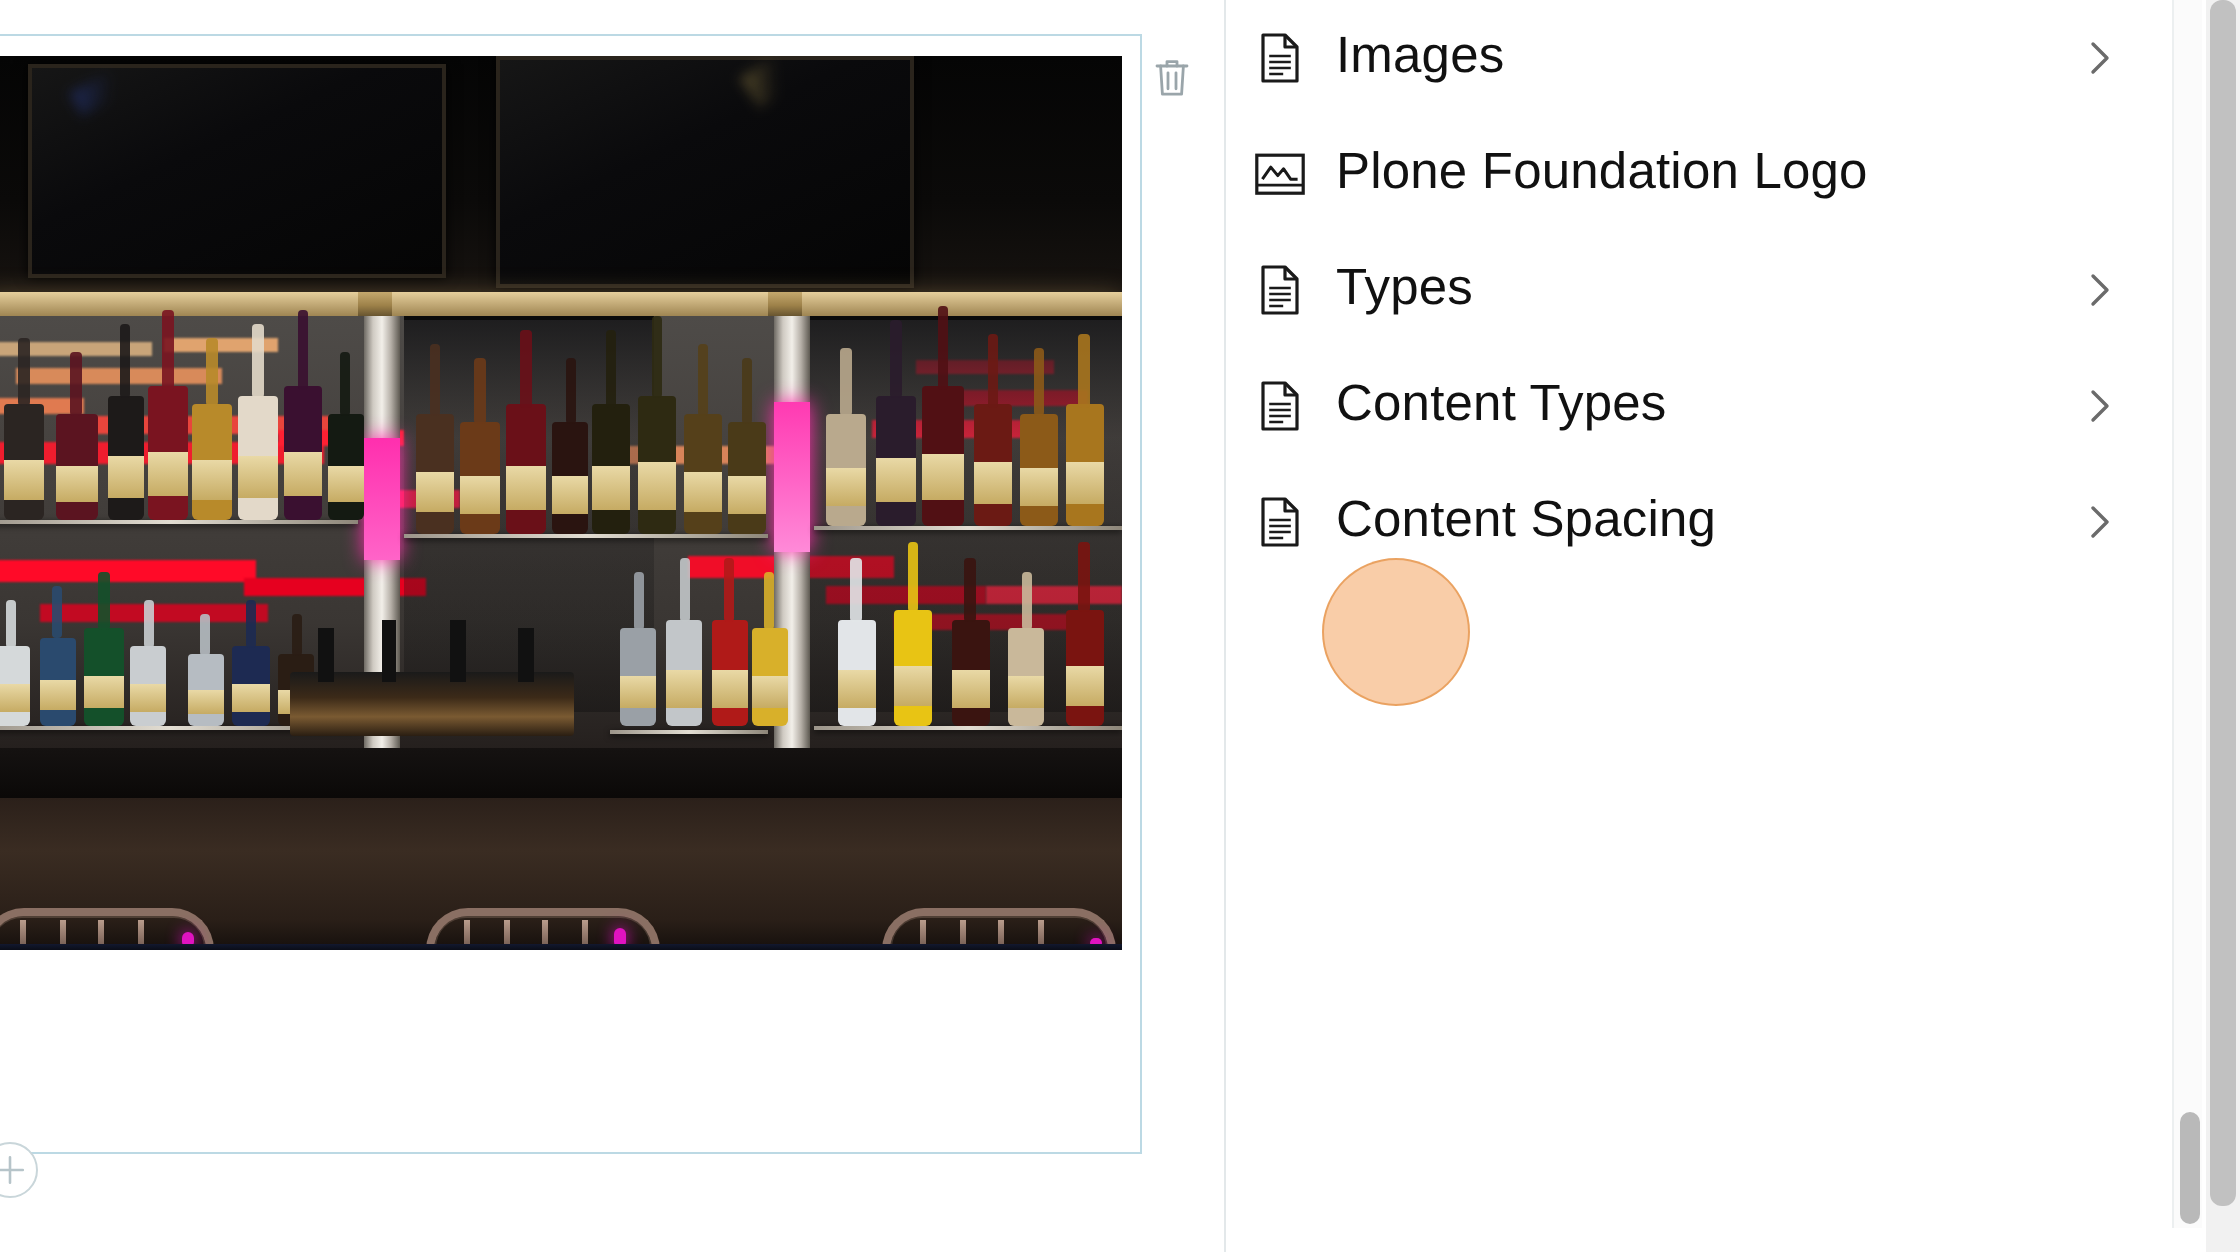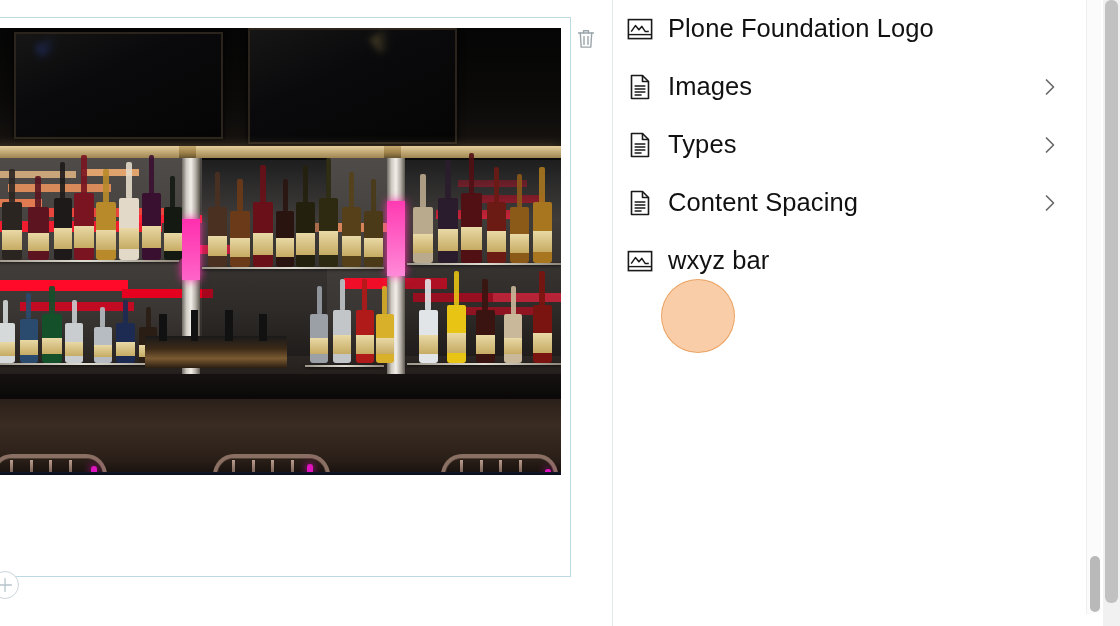--- a/index.html
+++ b/index.html
@@ -542,20 +542,36 @@
     </span>
   </div>
 </div>
 
 <div id="sidebar">
   <ul class="nav-list">
 
     <li class="nav-item">
       <span class="nav-icon">
         <svg width="30" height="30" viewBox="0 0 30 30" fill="none" stroke="#1a1a1a" stroke-width="1.6">
+          <path d="M6.5 3.5h11l6 6v17h-17z" stroke-linejoin="round"></path>
+          <path d="M17.5 3.5v6h6" stroke-linejoin="round"></path>
+          <path d="M9.6 14h10.8M9.6 17h10.8M9.6 20h10.8M9.6 23h7" stroke-width="1.3"></path>
+        </svg>
+      </span>
+      <span class="nav-label">Images</span>
+      <span class="nav-chevron">
+        <svg width="14" height="20" viewBox="0 0 14 20" fill="none" stroke="#6b6b6b" stroke-width="1.7" stroke-linecap="round" stroke-linejoin="round">
+            <path d="M3.5 3l7 7-7 7"></path>
+          </svg>
+      </span>
+    </li>
+
+    <li class="nav-item">
+      <span class="nav-icon">
+        <svg width="30" height="30" viewBox="0 0 30 30" fill="none" stroke="#1a1a1a" stroke-width="1.6">
           <rect x="3.4" y="5.6" width="23.2" height="19" stroke="#1a1a1a"></rect>
           <path d="M3.4 20.6h23.2" stroke="#1a1a1a" stroke-width="1.4"></path>
           <path d="M6.2 17.6l4.2-6 3.5 4.2 2.9-3.4 3.5 5.2h3.5" stroke="#1a1a1a" stroke-width="1.5" stroke-linejoin="round"></path>
         </svg>
       </span>
       <span class="nav-label">Plone Foundation Logo</span>
       <span class="nav-chevron hidden">
         <svg width="14" height="20" viewBox="0 0 14 20" fill="none" stroke="#6b6b6b" stroke-width="1.7" stroke-linecap="round" stroke-linejoin="round">
             <path d="M3.5 3l7 7-7 7"></path>
           </svg>
@@ -563,76 +579,60 @@
     </li>
 
     <li class="nav-item">
       <span class="nav-icon">
         <svg width="30" height="30" viewBox="0 0 30 30" fill="none" stroke="#1a1a1a" stroke-width="1.6">
           <path d="M6.5 3.5h11l6 6v17h-17z" stroke-linejoin="round"></path>
           <path d="M17.5 3.5v6h6" stroke-linejoin="round"></path>
           <path d="M9.6 14h10.8M9.6 17h10.8M9.6 20h10.8M9.6 23h7" stroke-width="1.3"></path>
         </svg>
       </span>
-      <span class="nav-label">Images</span>
+      <span class="nav-label">Types</span>
       <span class="nav-chevron">
         <svg width="14" height="20" viewBox="0 0 14 20" fill="none" stroke="#6b6b6b" stroke-width="1.7" stroke-linecap="round" stroke-linejoin="round">
             <path d="M3.5 3l7 7-7 7"></path>
           </svg>
       </span>
     </li>
 
     <li class="nav-item">
       <span class="nav-icon">
         <svg width="30" height="30" viewBox="0 0 30 30" fill="none" stroke="#1a1a1a" stroke-width="1.6">
           <path d="M6.5 3.5h11l6 6v17h-17z" stroke-linejoin="round"></path>
           <path d="M17.5 3.5v6h6" stroke-linejoin="round"></path>
           <path d="M9.6 14h10.8M9.6 17h10.8M9.6 20h10.8M9.6 23h7" stroke-width="1.3"></path>
         </svg>
       </span>
-      <span class="nav-label">Types</span>
+      <span class="nav-label">Content Types</span>
       <span class="nav-chevron">
         <svg width="14" height="20" viewBox="0 0 14 20" fill="none" stroke="#6b6b6b" stroke-width="1.7" stroke-linecap="round" stroke-linejoin="round">
             <path d="M3.5 3l7 7-7 7"></path>
           </svg>
       </span>
     </li>
-
 
     <li class="nav-item">
       <span class="nav-icon">
         <svg width="30" height="30" viewBox="0 0 30 30" fill="none" stroke="#1a1a1a" stroke-width="1.6">
           <path d="M6.5 3.5h11l6 6v17h-17z" stroke-linejoin="round"></path>
           <path d="M17.5 3.5v6h6" stroke-linejoin="round"></path>
           <path d="M9.6 14h10.8M9.6 17h10.8M9.6 20h10.8M9.6 23h7" stroke-width="1.3"></path>
         </svg>
       </span>
       <span class="nav-label">Content Spacing</span>
       <span class="nav-chevron">
         <svg width="14" height="20" viewBox="0 0 14 20" fill="none" stroke="#6b6b6b" stroke-width="1.7" stroke-linecap="round" stroke-linejoin="round">
             <path d="M3.5 3l7 7-7 7"></path>
           </svg>
       </span>
     </li>
 
-    <li class="nav-item">
-      <span class="nav-icon">
-        <svg width="30" height="30" viewBox="0 0 30 30" fill="none" stroke="#1a1a1a" stroke-width="1.6">
-          <rect x="3.4" y="5.6" width="23.2" height="19" stroke="#1a1a1a"></rect>
-          <path d="M3.4 20.6h23.2" stroke="#1a1a1a" stroke-width="1.4"></path>
-          <path d="M6.2 17.6l4.2-6 3.5 4.2 2.9-3.4 3.5 5.2h3.5" stroke="#1a1a1a" stroke-width="1.5" stroke-linejoin="round"></path>
-        </svg>
-      </span>
-      <span class="nav-label">wxyz bar</span>
-      <span class="nav-chevron hidden">
-        <svg width="14" height="20" viewBox="0 0 14 20" fill="none" stroke="#6b6b6b" stroke-width="1.7" stroke-linecap="round" stroke-linejoin="round">
-            <path d="M3.5 3l7 7-7 7"></path>
-          </svg>
-      </span>
-    </li>
 
   </ul>
 </div>
 
 <div id="click-highlight"></div>
 
 <div id="inner-scrollbar">
   <div id="inner-scroll-thumb"></div>
 </div>
 <div id="gutter"></div>

